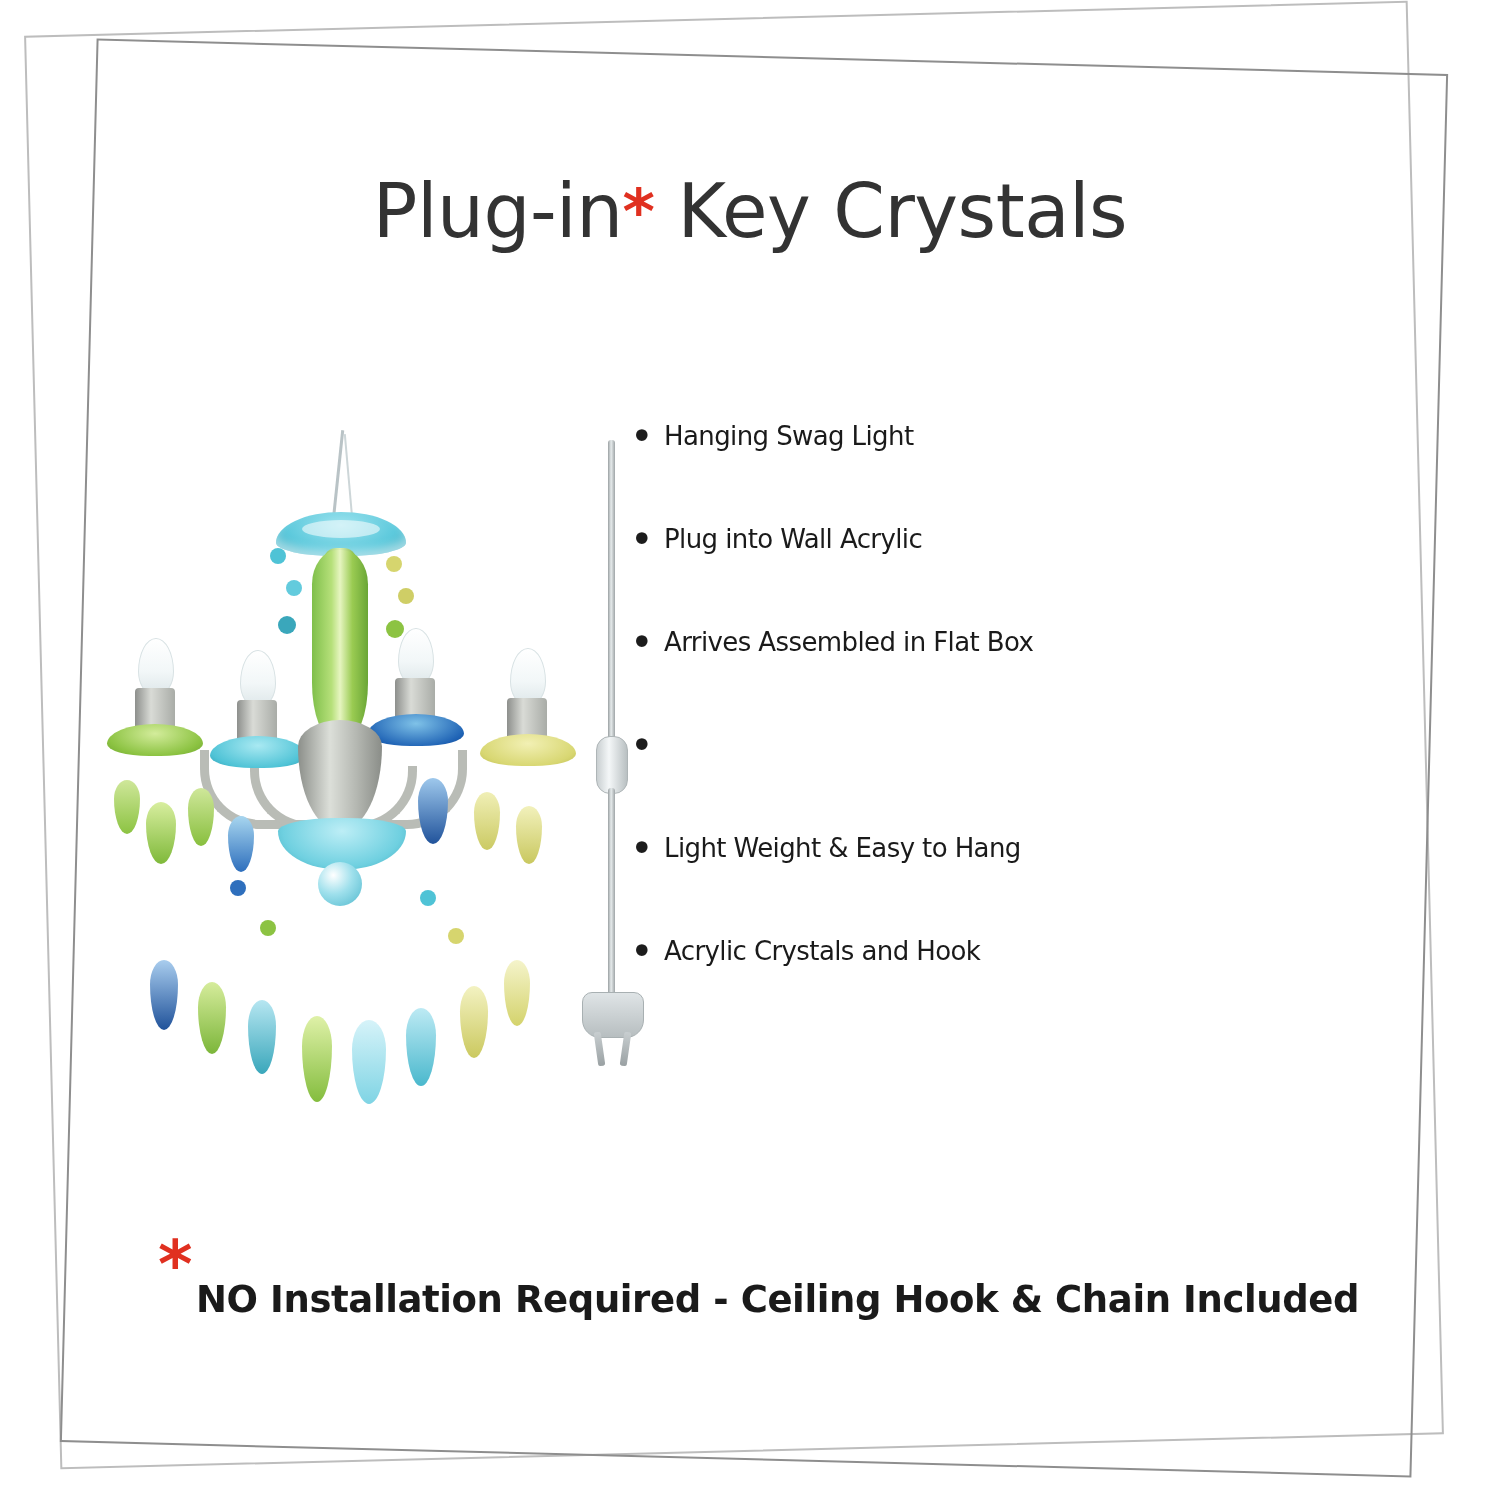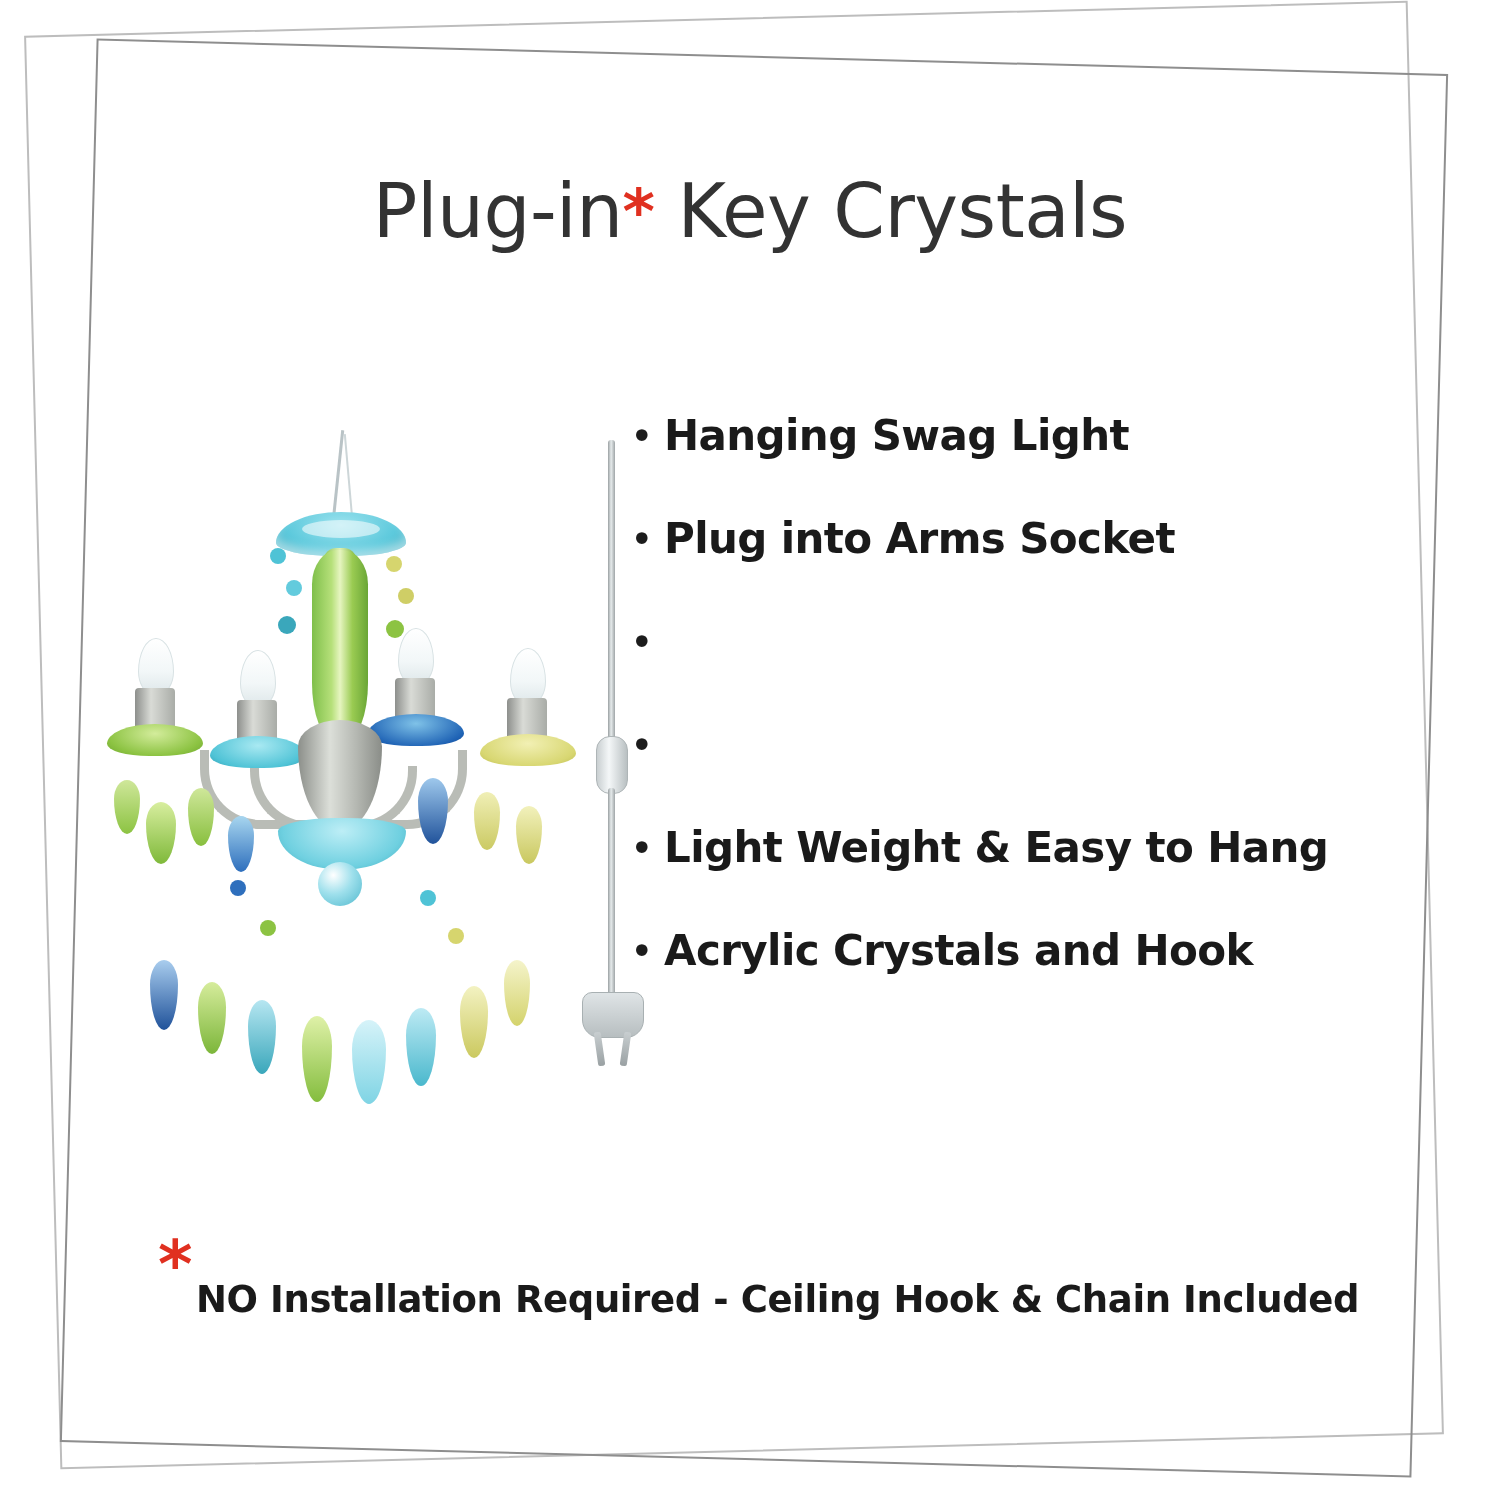--- a/index.html
+++ b/index.html
@@ -75,22 +75,22 @@
   .bullet {
     flex: 0 0 auto;
     width: 34px;
     font-size: 40px;
     line-height: 52px;
     color: #1c1c1c;
     text-align: left;
   }
   .feature-text {
     font-family: "DejaVu Sans", sans-serif;
-    font-weight: 700;
-    font-size: 42px;
+    font-weight: 400;
+    font-size: 26px;
     line-height: 52px;
     color: #1a1a1a;
     white-space: nowrap;
     letter-spacing: -0.6px;
   }
 
   
   .footnote-ast {
     position: absolute;
     left: 158px;
@@ -383,24 +383,25 @@
   <div class="plug-prong right"></div>
 </div>
 
 <div class="features">
   <div class="feature">
     <span class="bullet">•</span>
     <span class="feature-text">Hanging Swag Light</span>
   </div>
   <div class="feature">
     <span class="bullet">•</span>
-    <span class="feature-text">Plug into Arms Socket</span>
-  </div>
-  <div class="feature">
-    <span class="bullet">•</span>
+    <span class="feature-text">Plug into Wall Acrylic</span>
+  </div>
+  <div class="feature">
+    <span class="bullet">•</span>
+    <span class="feature-text">Arrives Assembled in Flat Box</span>
   </div>
   <div class="feature">
     <span class="bullet">•</span>
   </div>
   <div class="feature">
     <span class="bullet">•</span>
     <span class="feature-text">Light Weight &amp; Easy to Hang</span>
   </div>
   <div class="feature">
     <span class="bullet">•</span>

